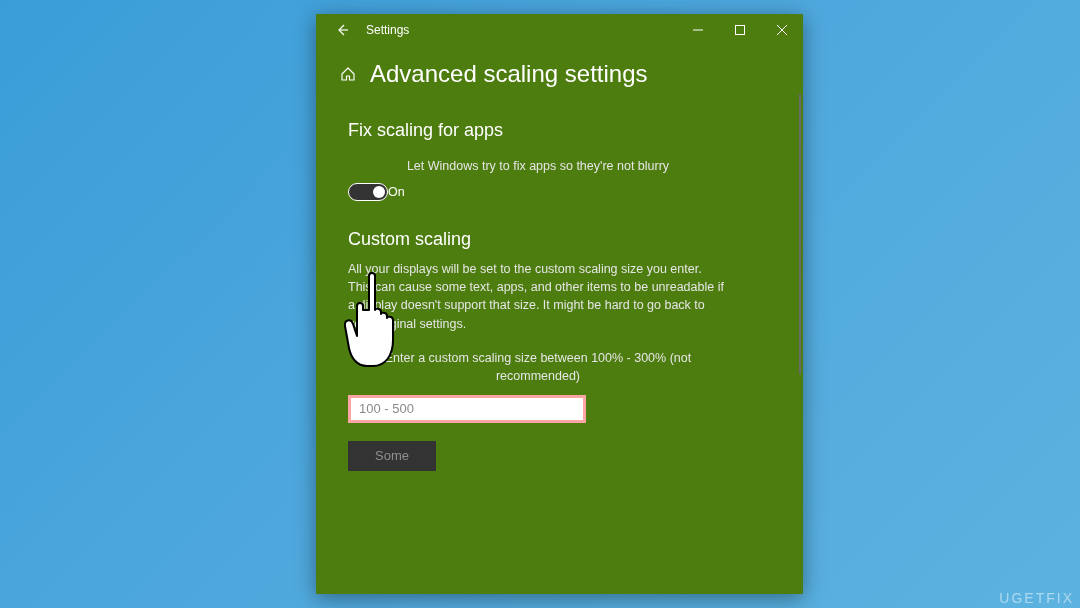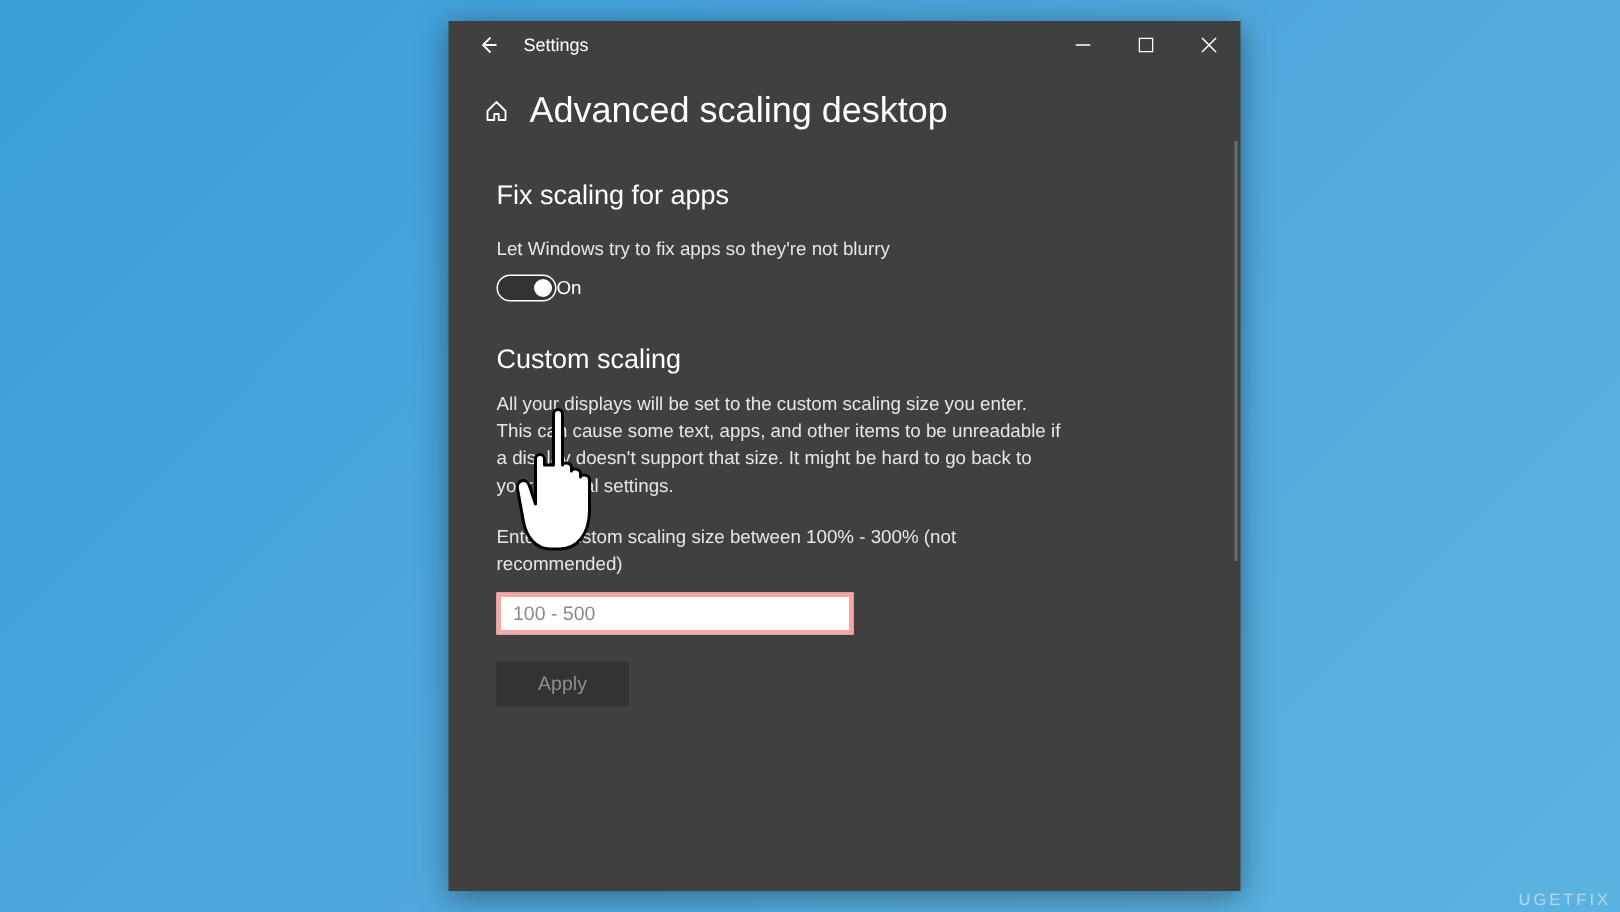--- a/index.html
+++ b/index.html
@@ -6,25 +6,25 @@
     body {
       width: 1080px;
       height: 608px;
       background: linear-gradient(135deg, #3a9dd8 0%, #4fa8dd 50%, #5cb3e0 100%);
       font-family: "Segoe UI", Arial, sans-serif;
       position: relative;
       overflow: hidden;
     }
     .window {
       position: absolute;
-      left: 299px;
+      left: 316px;
       top: 14px;
-      width: 528px;
+      width: 487px;
       height: 580px;
-      background: #404040;
+      background: #4d7c0f;
       color: #ffffff;
       box-shadow: 0 4px 20px rgba(0,0,0,0.4);
     }
     .titlebar {
       display: flex;
       align-items: center;
       height: 32px;
       padding: 0 0 0 10px;
     }
     .titlebar .back-btn {
@@ -70,21 +70,21 @@
       font-weight: 400;
       margin-top: 14px;
       margin-bottom: 10px;
     }
     .section-desc, .label-text {
       font-size: 12.5px;
       line-height: 1.45;
       color: #e6e6e6;
       max-width: 380px;
     }
-    .label-text { margin-top: 16px; }
+    .label-text { margin-top: 16px; text-align: center; }
     .toggle-row {
       display: flex;
       align-items: center;
       gap: 0;
       margin-top: 8px;
     }
     .toggle {
       width: 40px;
       height: 18px;
       border: 1px solid #ffffff;
@@ -140,21 +140,21 @@
       width: 80px;
       height: 110px;
       pointer-events: none;
     }
     
     .watermark {
       position: absolute;
       right: 6px;
       bottom: 2px;
       color: rgba(255,255,255,0.5);
-      font-size: 11px;
+      font-size: 14px;
       letter-spacing: 2px;
       text-align: right;
     }
   </style>
 </head>
 <body>
 
 <div class="window">
   <div class="titlebar">
     <div class="back-btn">
@@ -182,39 +182,39 @@
       </div>
     </div>
   </div>
 
   <div class="header-row">
     <span class="home-icon">
       <svg width="16" height="16" viewBox="0 0 16 16">
           <path d="M2 8 L8 2 L14 8 L14 14 L9.5 14 L9.5 10 L6.5 10 L6.5 14 L2 14 Z" stroke="#ffffff" stroke-width="1.2" fill="none" stroke-linejoin="round"></path>
         </svg>
     </span>
-    <h1 class="page-title">Advanced scaling desktop</h1>
+    <h1 class="page-title">Advanced scaling settings</h1>
   </div>
 
   <div class="content">
     <h2 class="section-title">Fix scaling for apps</h2>
     <p class="label-text">Let Windows try to fix apps so they're not blurry</p>
     <div class="toggle-row">
       <div class="toggle">
         <div class="knob"></div>
       </div>
       <span class="toggle-state">On</span>
     </div>
 
     <h2 class="section-title" style="margin-top:28px">Custom scaling</h2>
     <p class="section-desc">All your displays will be set to the custom scaling size you enter. This can cause some text, apps, and other items to be unreadable if a display doesn't support that size. It might be hard to go back to your original settings.</p>
     <p class="label-text">Enter a custom scaling size between 100% - 300% (not recommended)</p>
     <input class="input-field" type="text" placeholder="100 - 500" style="">
     <br>
-    <button class="apply-btn">Apply</button>
+    <button class="apply-btn">Some</button>
   </div>
 
   <div class="scrollbar"></div>
 </div>
 
 <svg class="hand-cursor" viewBox="0 0 80 110">
   <path d="M 30 10 
            C 30 6, 36 6, 36 10 
            L 36 44 
            C 36 42, 42 42, 42 46 

